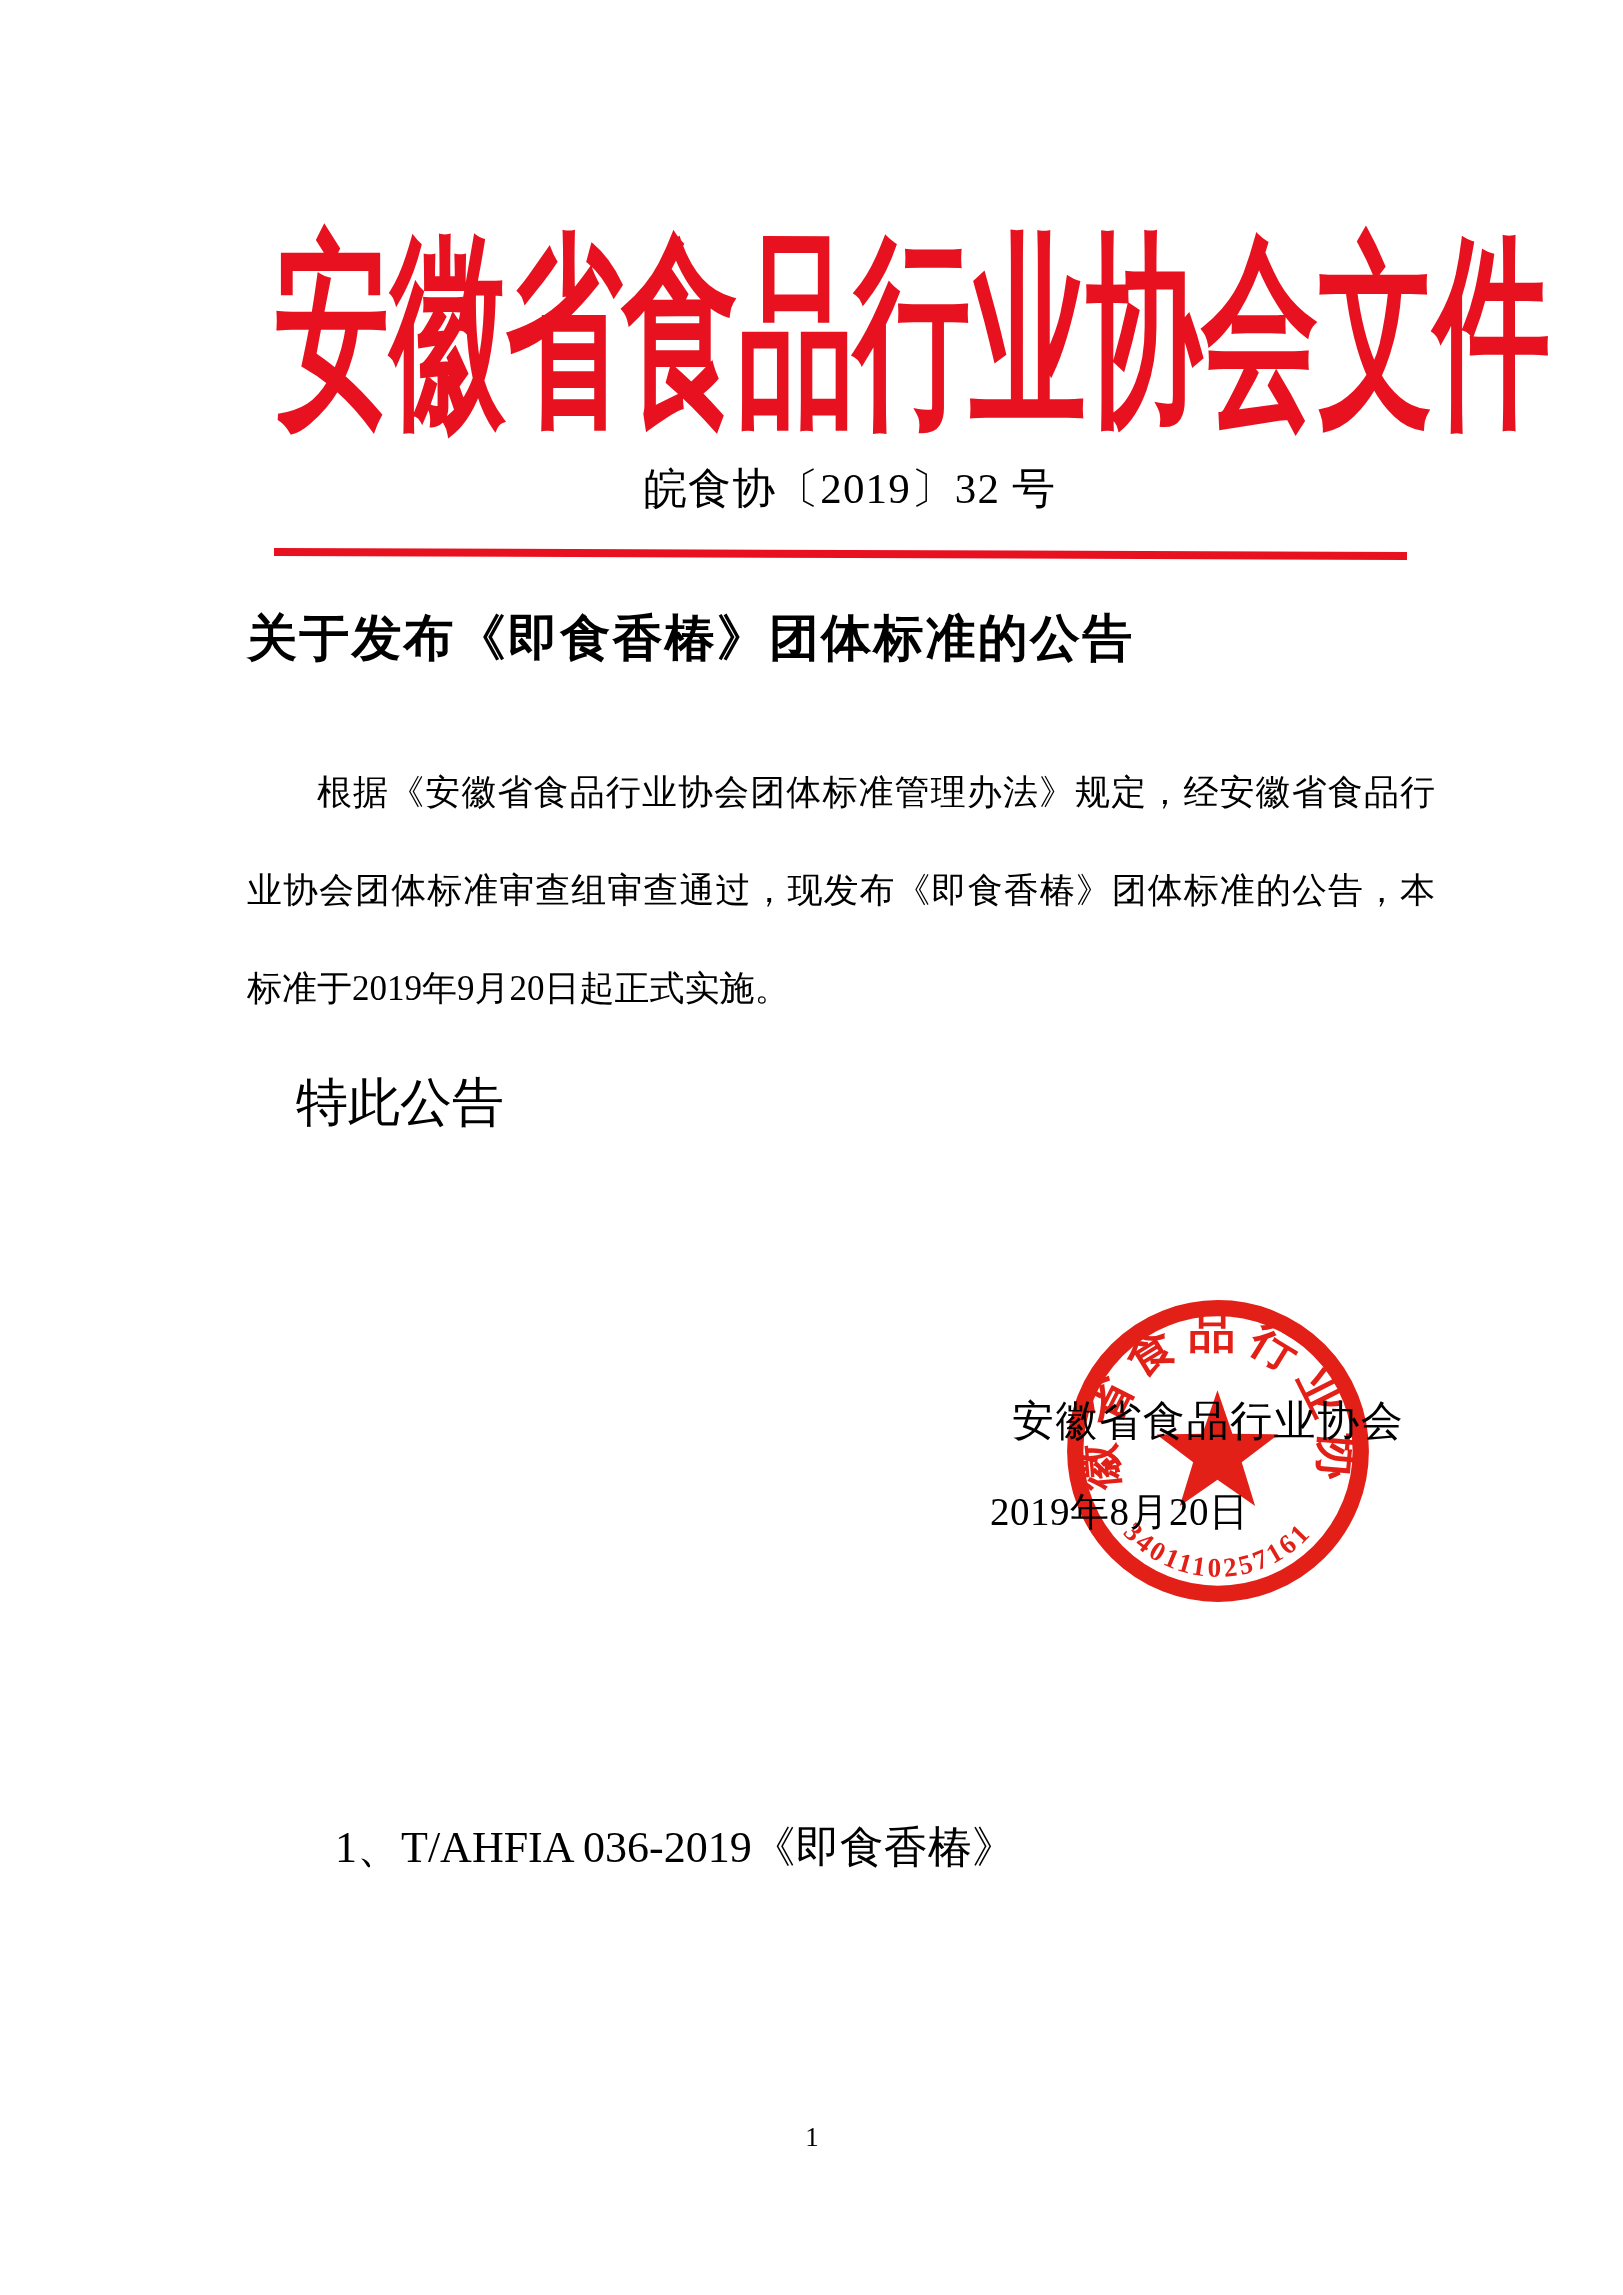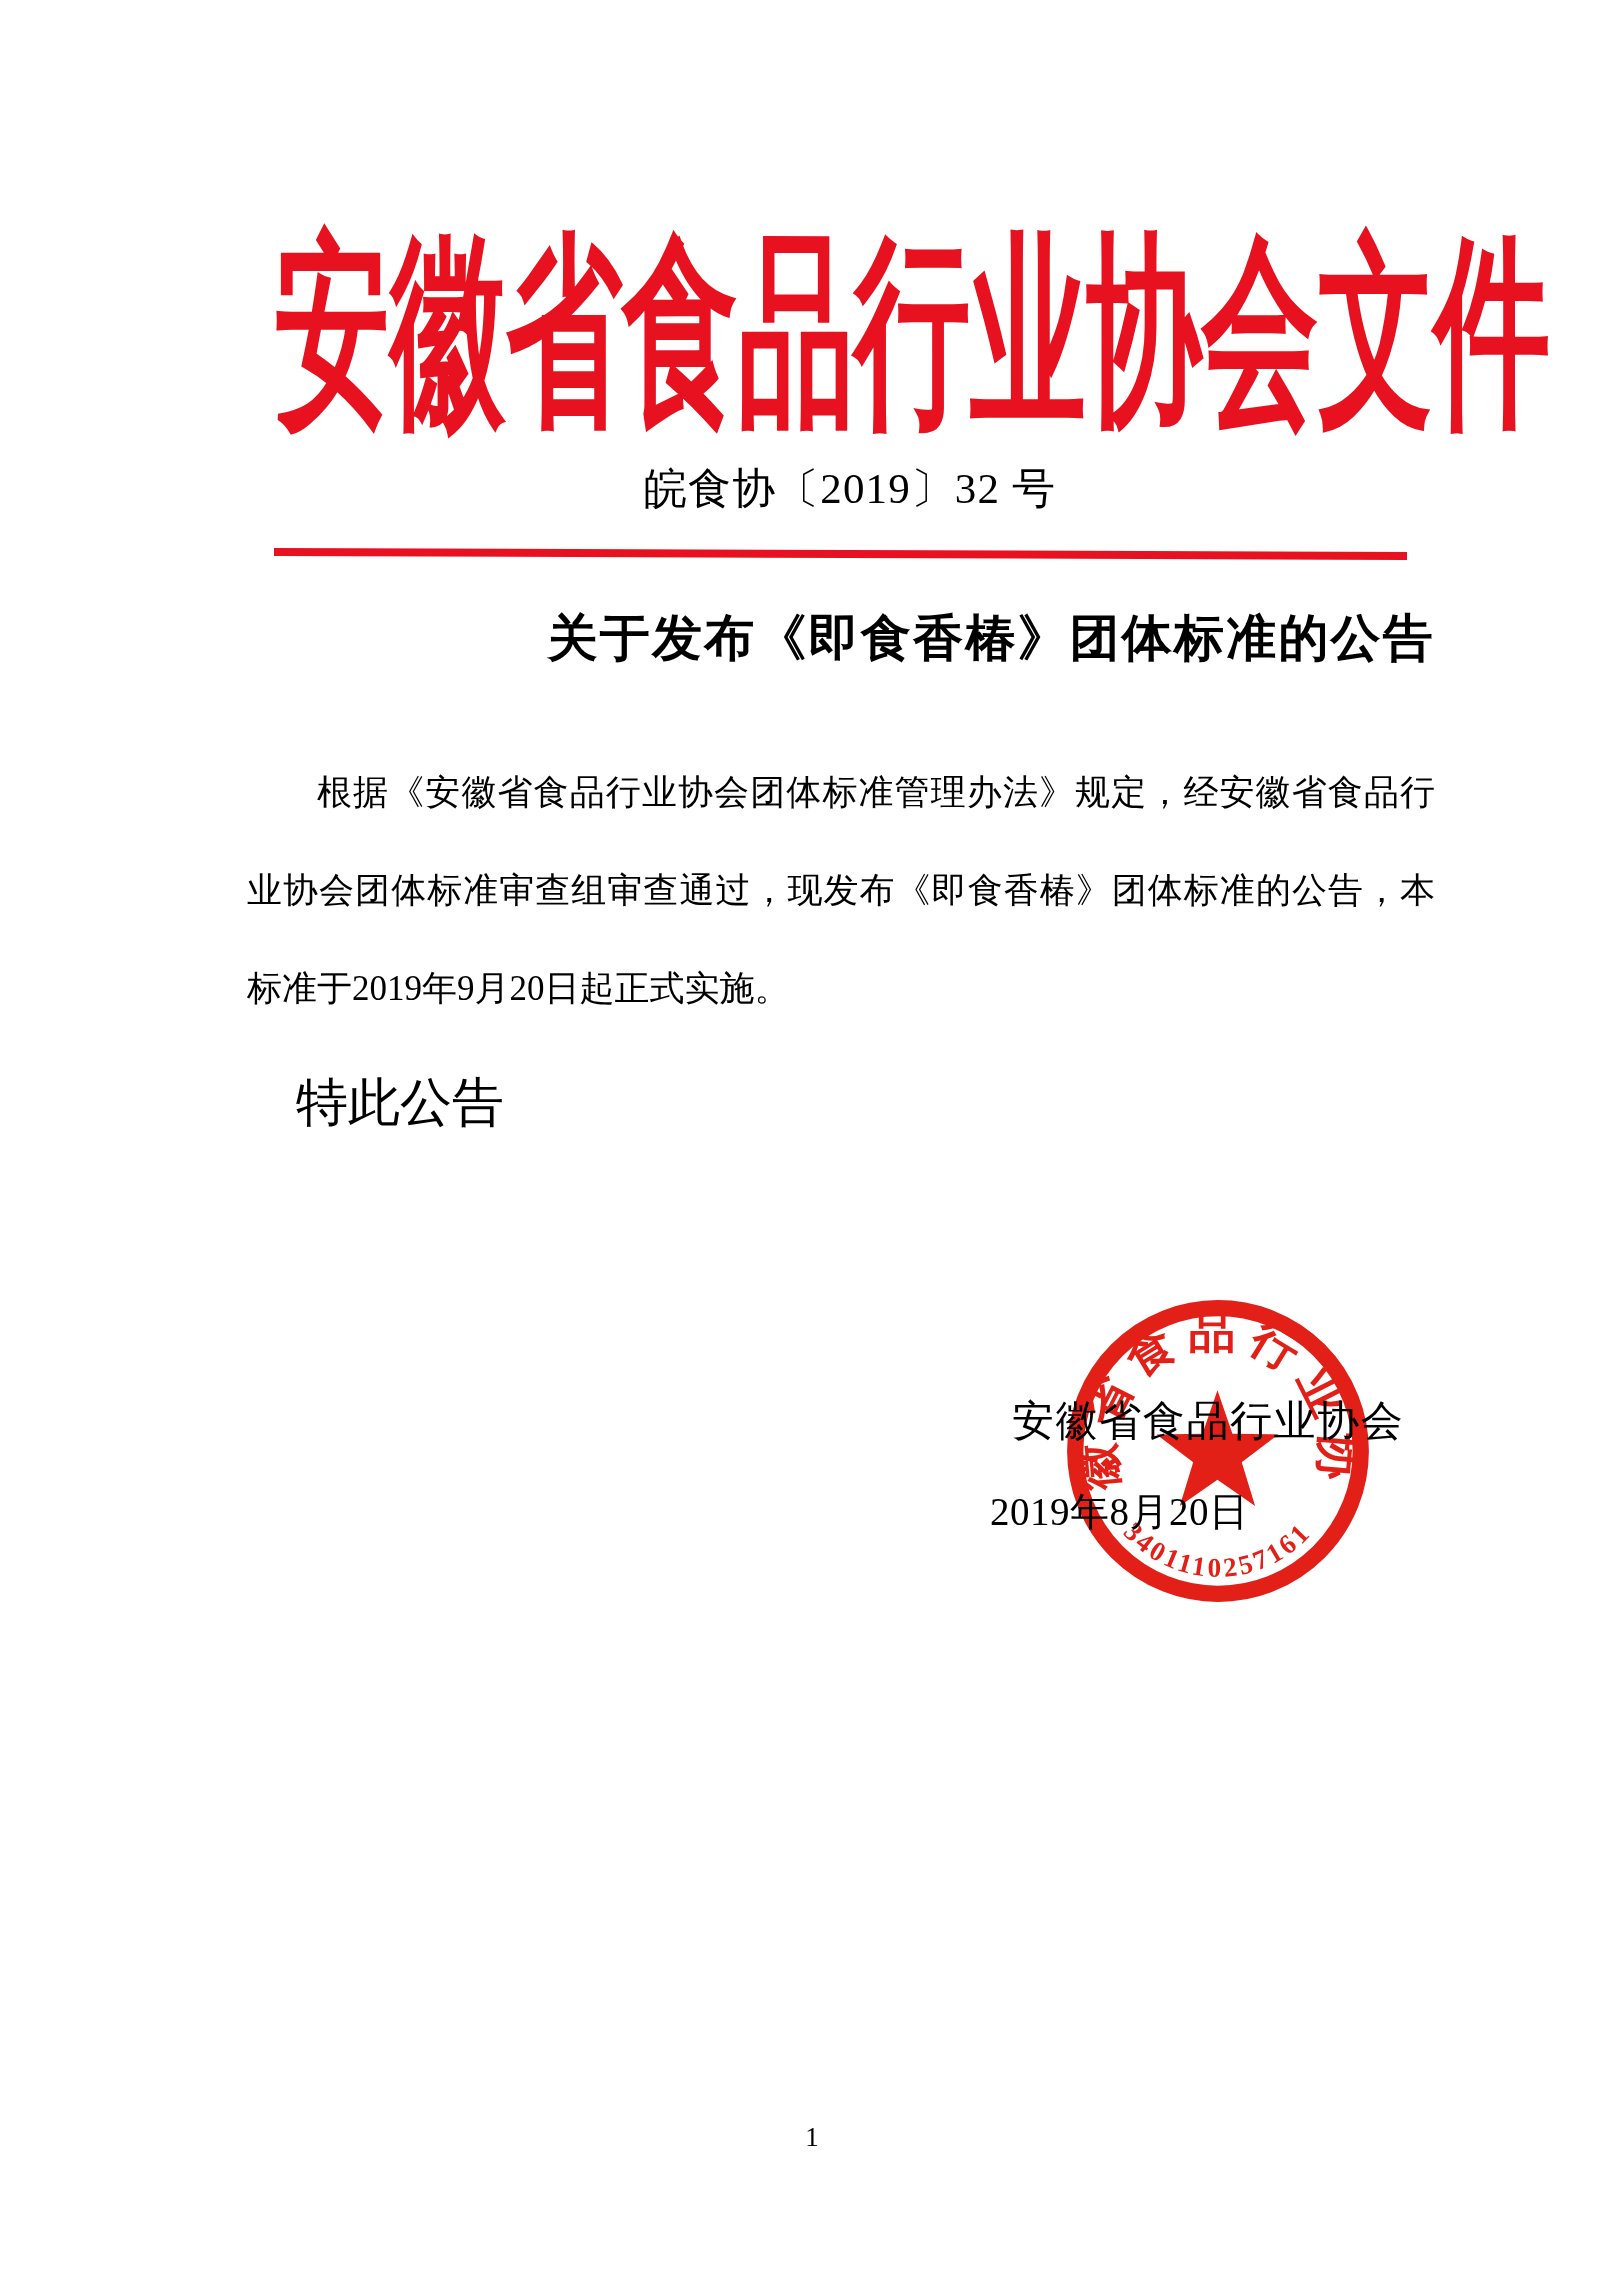--- a/index.html
+++ b/index.html
@@ -25,21 +25,21 @@
     letter-spacing:1.1px;
   }
   .red-rule{
     left:274px;top:548px;width:1133px;height:8.1px;
     background:var(--red,#e8111f);
     transform:rotate(0.2deg);transform-origin:0 50%;
   }
   .doc-title{
     left:247px;top:606px;width:1188px;
     font-size:50px;line-height:65px;font-weight:bold;
-    text-align:right;letter-spacing:2.2px;
+    text-align:left;letter-spacing:2.2px;
   }
   .body-par{
     left:247px;top:744px;width:1188px;
     font-size:35px;line-height:98px;
     text-align:justify;text-indent:2em;
   }
   .closing{
     left:296px;top:1076px;width:651px;
     font-size:52px;line-height:54px;
   }
@@ -106,16 +106,17 @@
       <textPath href="#sealBottomArc" startOffset="50%">3401110257161</textPath>
     </text>
   </svg>
 </div>
 
 <div class="abs sig-org">安徽省食品行业协会</div>
 
 <div class="abs sig-date">2019年8月20日</div>
 
 <div class="abs attachments">
+  <div>1、T/AHFIA 036-2019《即食香椿》</div>
 </div>
 
 <div class="abs page-number">1</div>
 
 
 </body></html>

